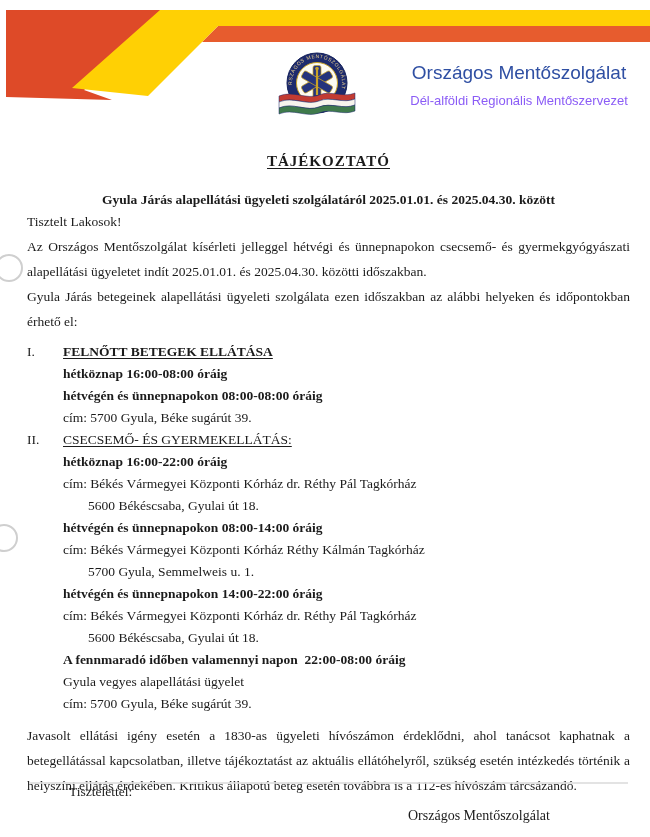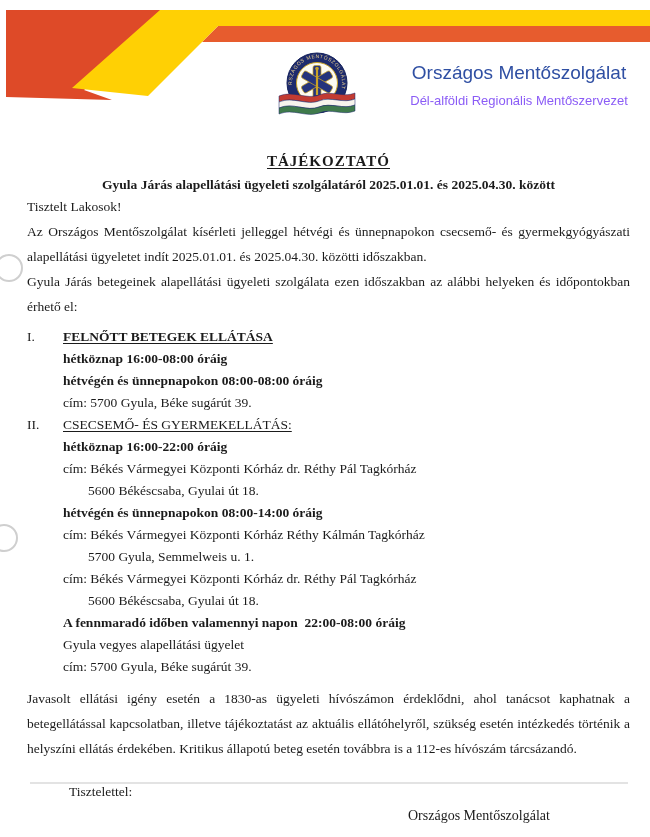--- a/index.html
+++ b/index.html
@@ -19,21 +19,21 @@
   }
   .org-name{font-size:19px;line-height:26px;color:#2f4fa3;font-weight:400;white-space:nowrap;}
   .org-sub{font-size:13px;line-height:18px;color:#8b5cf6;margin-top:6px;white-space:nowrap;}
   .org-sub2{font-size:13px;line-height:18px;color:#97a8d6;white-space:nowrap;}
   
   .content{position:absolute;top:149px;left:27px;width:603px;font-size:13.5px;}
   .doc-title{
     text-align:center;font-weight:bold;font-size:15px;letter-spacing:1px;
     text-decoration:underline;text-underline-offset:2px;margin-top:4px;
   }
-  .doc-subtitle{text-align:center;font-weight:bold;font-size:13.5px;margin-top:7px;white-space:nowrap;}
+  .doc-subtitle{text-align:center;font-weight:bold;font-size:13.5px;margin-top:22px;white-space:nowrap;}
   .salutation{margin-top:6px;}
   p.body{ text-align:justify;line-height:25px;margin:0;margin-top:4px;}
   p.body.second{margin-top:0;}
   .section{margin-top:7px;}
   .section.second{margin-top:0;}
   .sec-row{line-height:22px;}
   .num{display:inline-block;width:36px;}
   .shead{text-decoration:underline;text-underline-offset:2px;}
   .shead.hbold{font-weight:bold;}
   .sec-body{margin-left:36px;}
@@ -115,20 +115,21 @@
       <div class="sec-row">
         <span class="num">II.</span><span class="shead">CSECSEMŐ- ÉS GYERMEKELLÁTÁS:</span>
       </div>
       <div class="sec-body">
         <div class="line bold">hétköznap 16:00-22:00 óráig</div>
         <div class="line">cím: Békés Vármegyei Központi Kórház dr. Réthy Pál Tagkórház</div>
         <div class="line indent">5600 Békéscsaba, Gyulai út 18.</div>
         <div class="line bold">hétvégén és ünnepnapokon 08:00-14:00 óráig</div>
         <div class="line">cím: Békés Vármegyei Központi Kórház Réthy Kálmán Tagkórház</div>
         <div class="line indent">5700 Gyula, Semmelweis u. 1.</div>
+        <div class="line bold">hétvégén és ünnepnapokon 14:00-22:00 óráig</div>
         <div class="line">cím: Békés Vármegyei Központi Kórház dr. Réthy Pál Tagkórház</div>
         <div class="line indent">5600 Békéscsaba, Gyulai út 18.</div>
         <div class="line bold">A fennmaradó időben valamennyi napon  22:00-08:00 óráig</div>
         <div class="line">Gyula vegyes alapellátási ügyelet</div>
         <div class="line">cím: 5700 Gyula, Béke sugárút 39.</div>
       </div>
     </div>
 
     <p class="body closing">Javasolt ellátási igény esetén a 1830-as ügyeleti hívószámon érdeklődni, ahol tanácsot kaphatnak a betegellátással kapcsolatban, illetve tájékoztatást az aktuális ellátóhelyről, szükség esetén intézkedés történik a helyszíni ellátás érdekében. Kritikus állapotú beteg esetén továbbra is a 112-es hívószám tárcsázandó.</p>
   </div>

